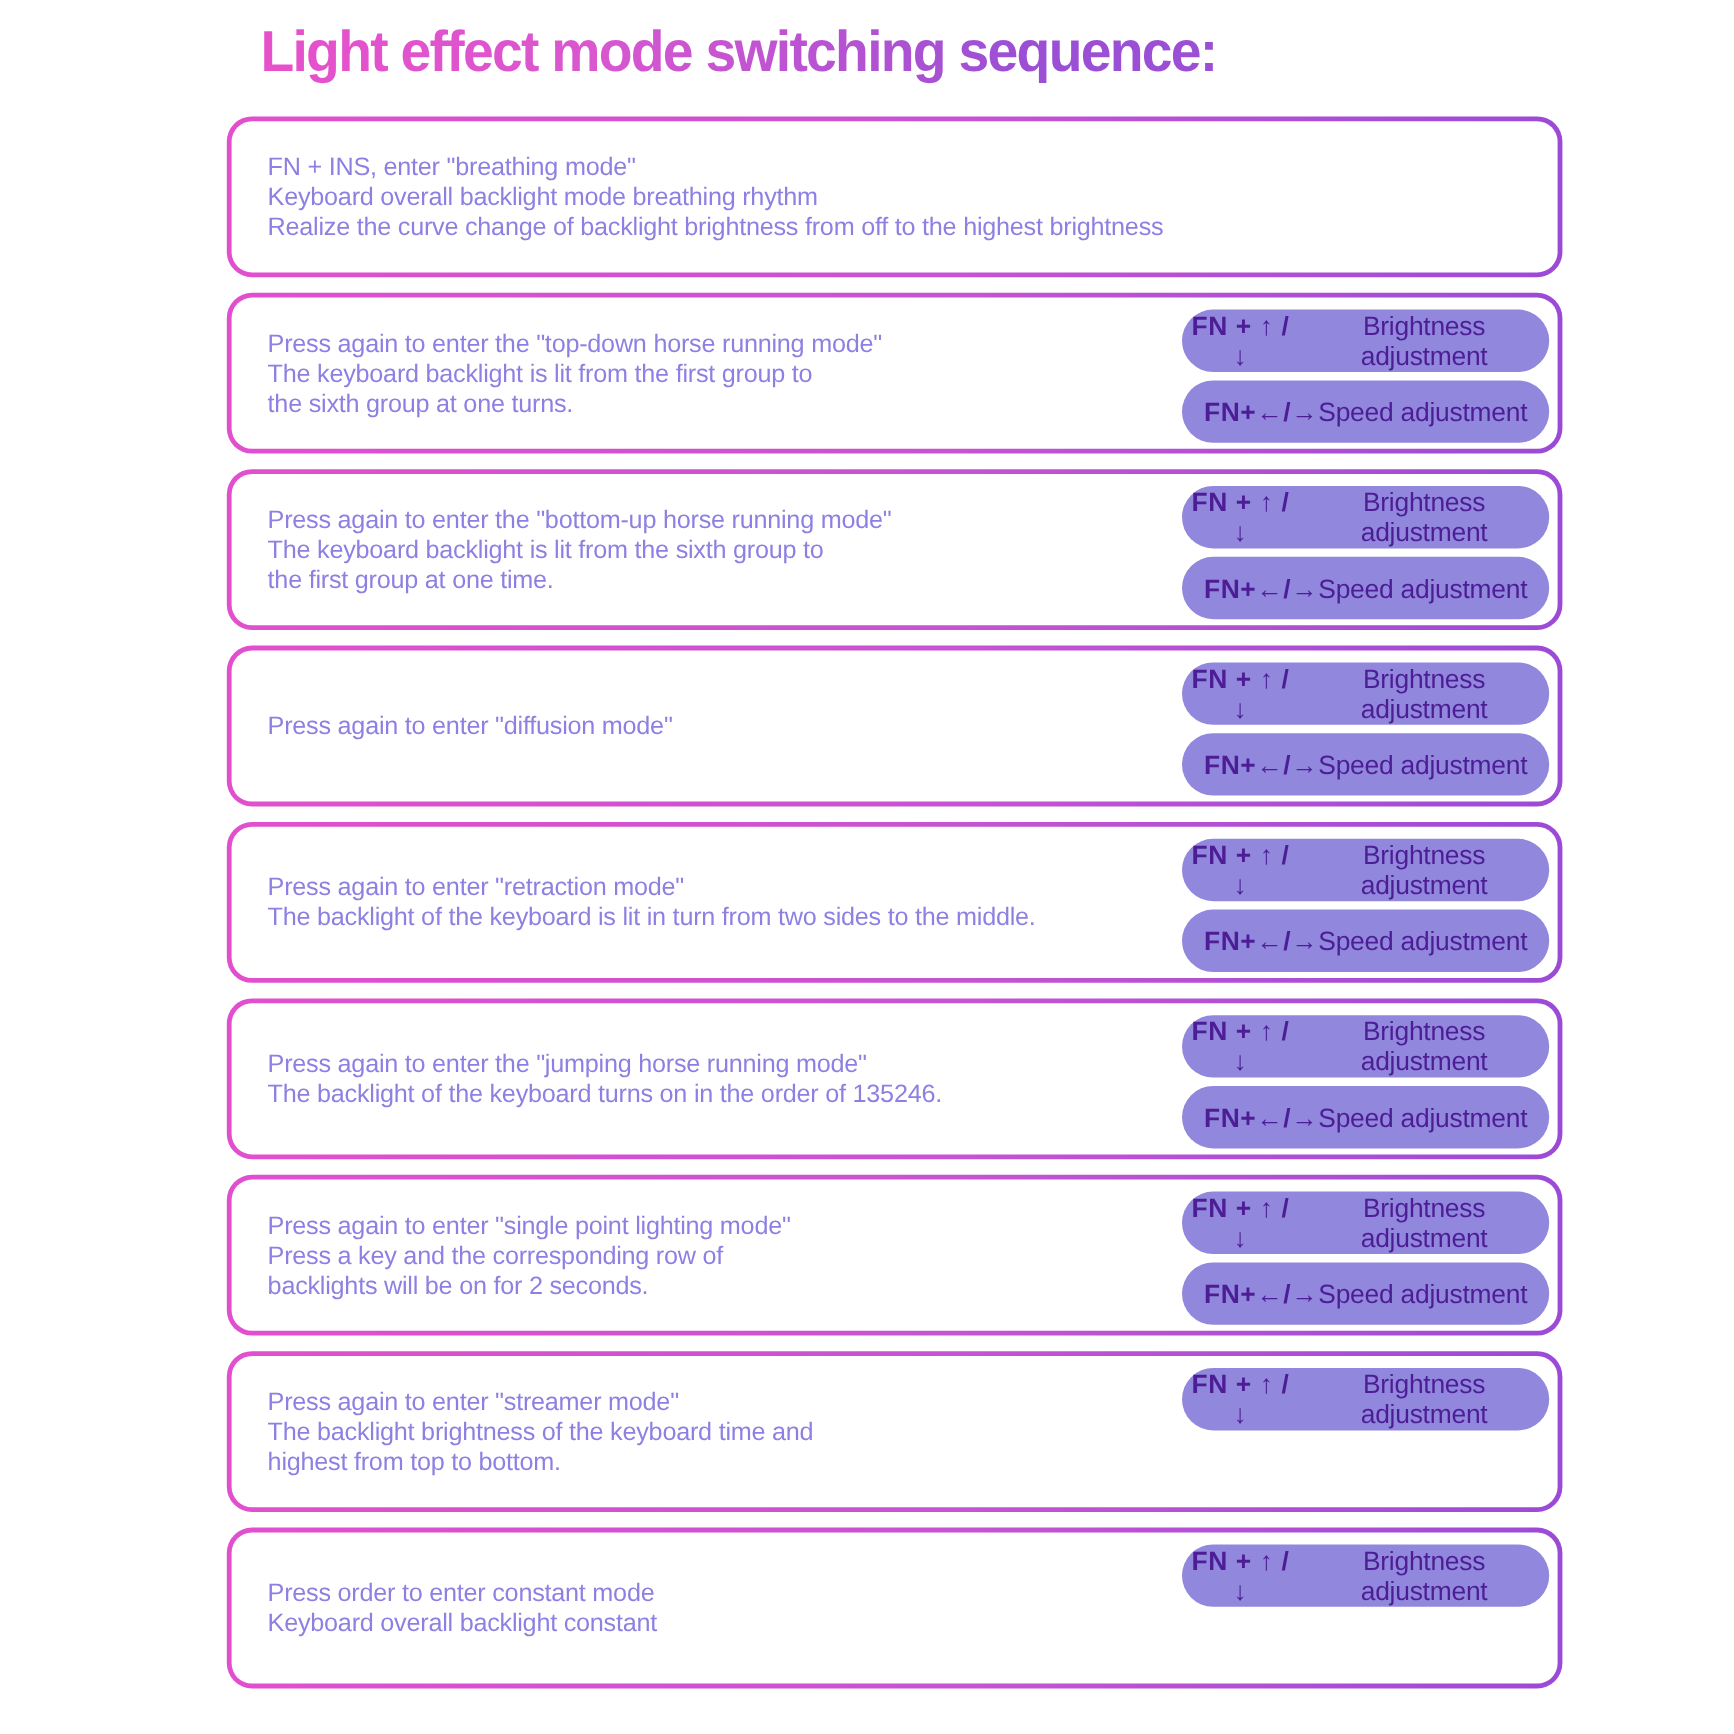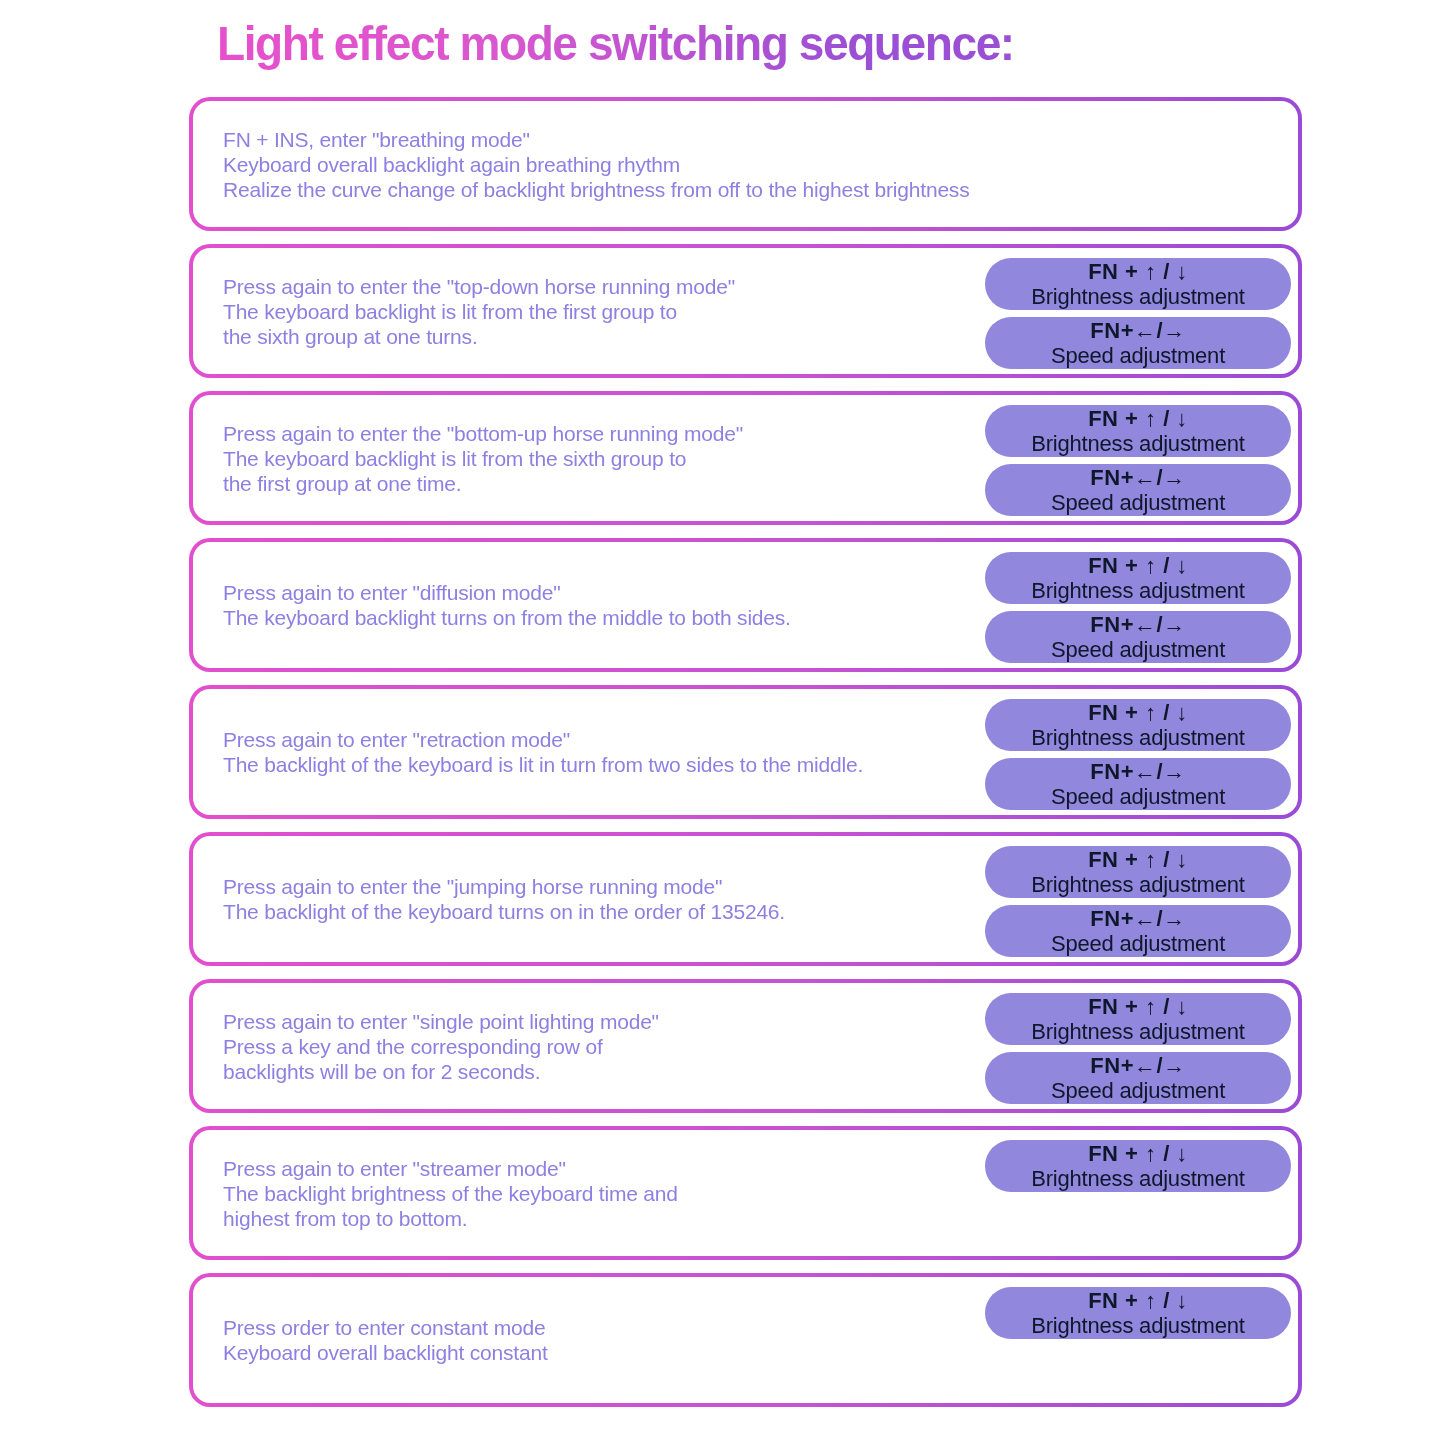--- a/index.html
+++ b/index.html
@@ -71,26 +71,26 @@
     right: 7px;
     width: 306px;
     display: flex;
     flex-direction: column;
     gap: 7px;
   }
   .pill {
     height: 52px;
     border-radius: 26px;
     background: #9187dd;
-    color: #0f172a;
+    color: #4c1d95;
     display: flex;
-    flex-direction: column;
+    flex-direction: row;
     align-items: center;
     justify-content: center;
-    text-align: right;
+    text-align: center;
   }
   .pill-keys {
     font-size: 22px;
     line-height: 25px;
     font-weight: bold;
     letter-spacing: 0.5px;
   }
   .pill-label {
     font-size: 22px;
     line-height: 25px;
@@ -103,21 +103,21 @@
 <div class="page">
 
   <div class="title">Light effect mode switching sequence:</div>
 
   <div class="boxes">
 
     <div class="mode-box">
       <div class="box-inner">
         <div class="box-text">
           <div>FN + INS, enter "breathing mode"</div>
-          <div>Keyboard overall backlight again breathing rhythm</div>
+          <div>Keyboard overall backlight mode breathing rhythm</div>
           <div>Realize the curve change of backlight brightness from off to the highest brightness</div>
         </div>
       </div>
     </div>
 
     <div class="mode-box">
       <div class="box-inner">
         <div class="box-text">
           <div>Press again to enter the "top-down horse running mode"</div>
           <div>The keyboard backlight is lit from the first group to</div>
@@ -153,21 +153,20 @@
             <div class="pill-label">Speed adjustment</div>
           </div>
         </div>
       </div>
     </div>
 
     <div class="mode-box">
       <div class="box-inner">
         <div class="box-text">
           <div>Press again to enter "diffusion mode"</div>
-          <div>The keyboard backlight turns on from the middle to both sides.</div>
         </div>
         <div class="pills">
           <div class="pill">
             <div class="pill-keys">FN + ↑ / ↓</div>
             <div class="pill-label">Brightness adjustment</div>
           </div>
           <div class="pill">
             <div class="pill-keys">FN+←/→</div>
             <div class="pill-label">Speed adjustment</div>
           </div>

